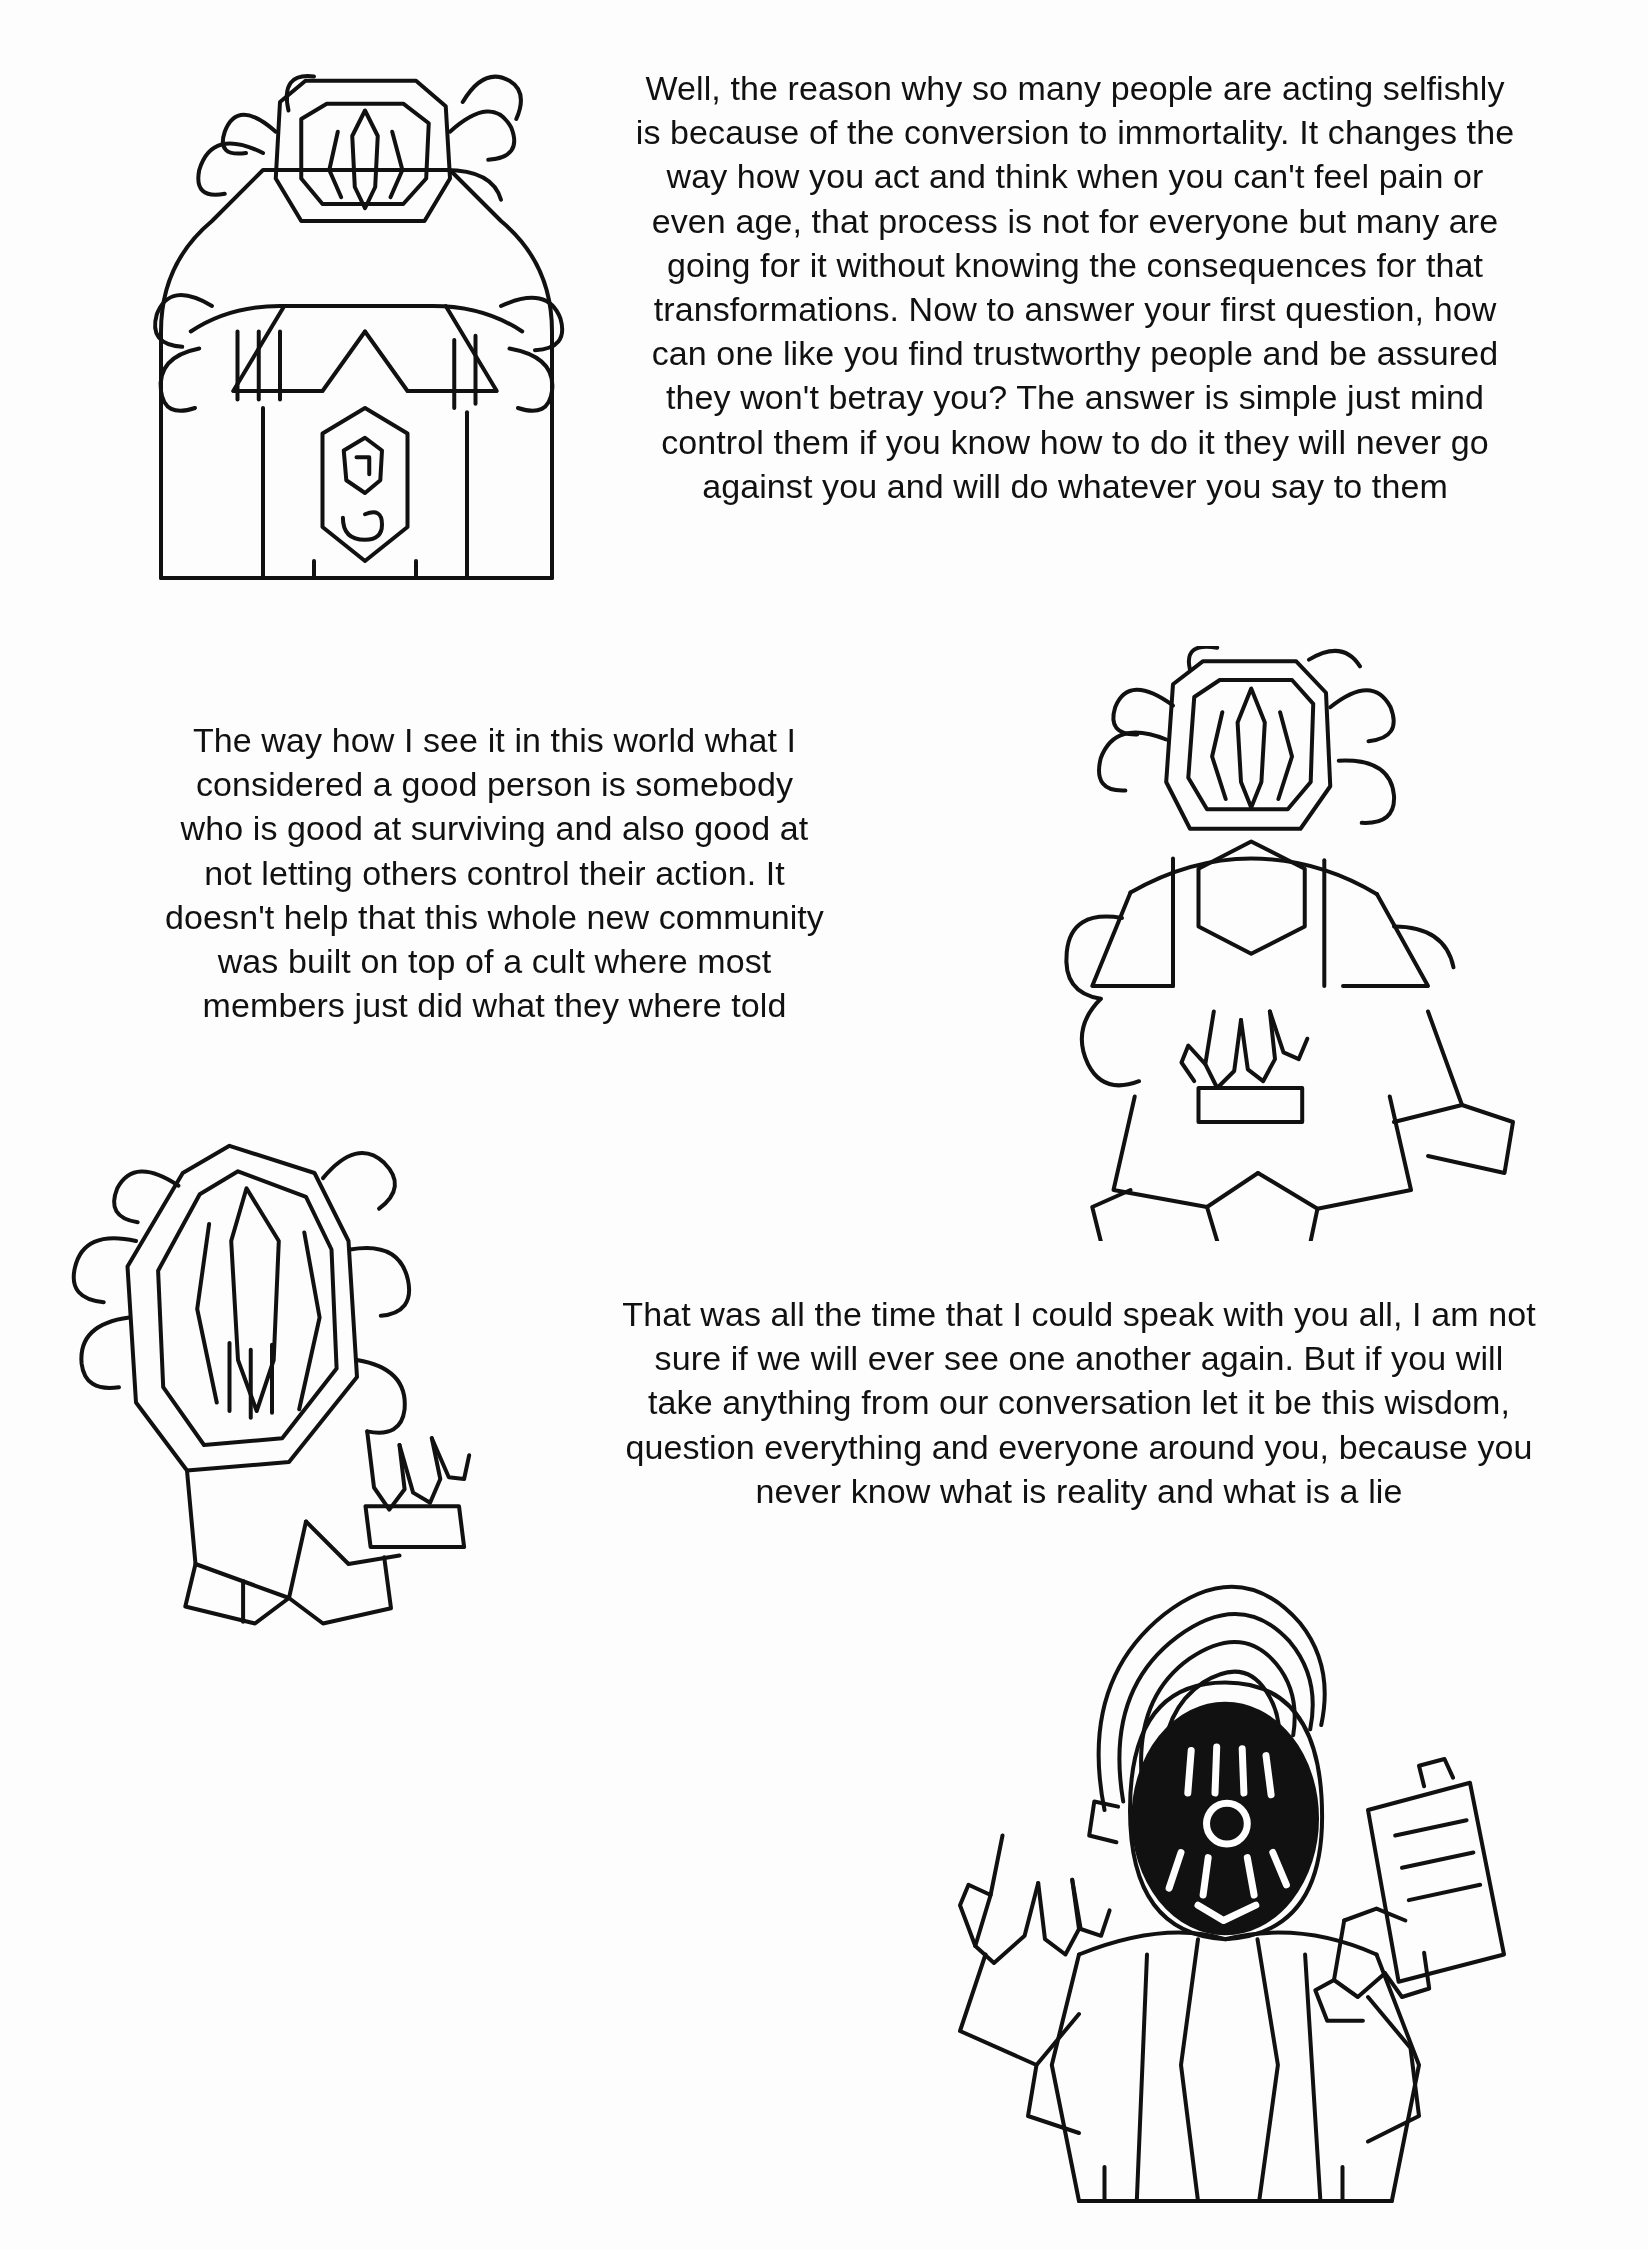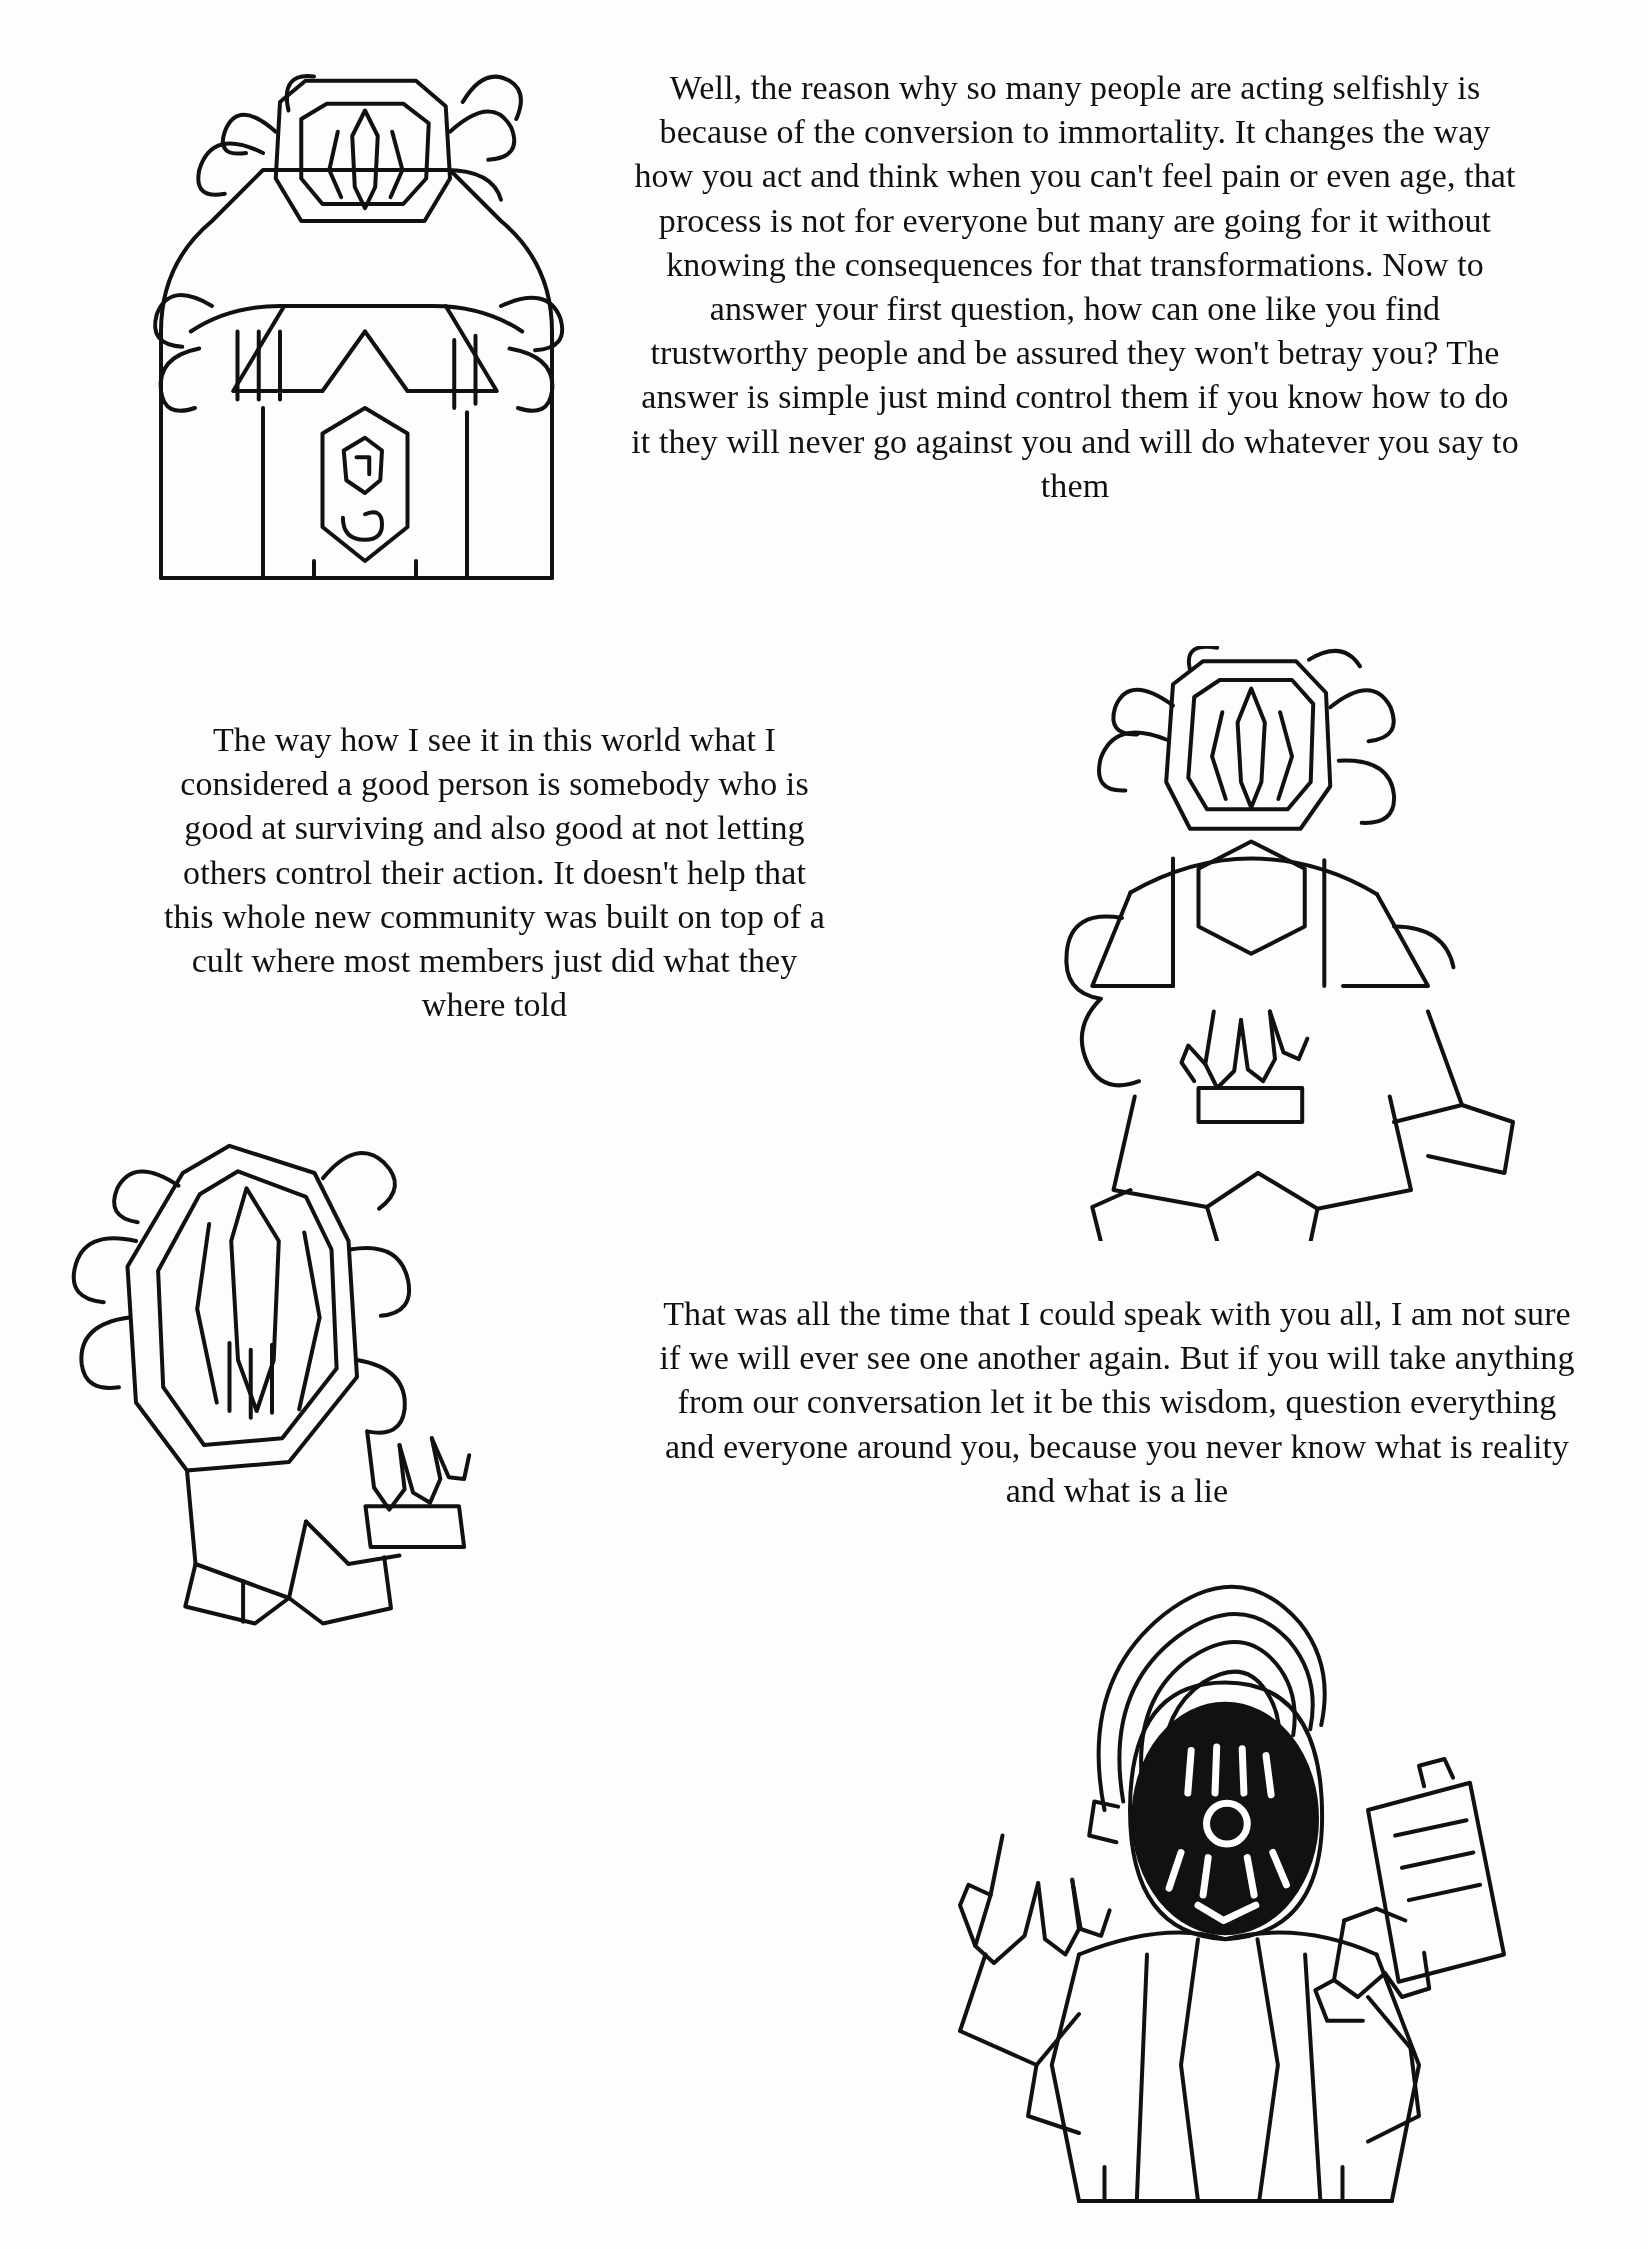--- a/index.html
+++ b/index.html
@@ -22,21 +22,21 @@
     background: #fdfdfd;
   }
 
   .panel {
     position: absolute;
   }
 
   .caption {
     position: absolute;
     text-align: center;
-    font-family: Liberation Serif, serif;
+    font-family: Liberation Sans, sans-serif;
     color: #111111;
     line-height: 1.30;
     letter-spacing: 0.1px;
   }
 
   
   #panel-1-text {
     left: 629px;
     top: 66px;
     width: 892px;
@@ -62,21 +62,20 @@
     width: 646px;
     height: 595px;
   }
 
   
   #panel-3-text {
     left: 620px;
     top: 1292px;
     width: 918px;
     font-size: 34px;
-    margin-left: 38px;
   }
   #panel-3-art {
     left: 34px;
     top: 1122px;
     width: 595px;
     height: 510px;
   }
 
   
   #panel-4-text {

